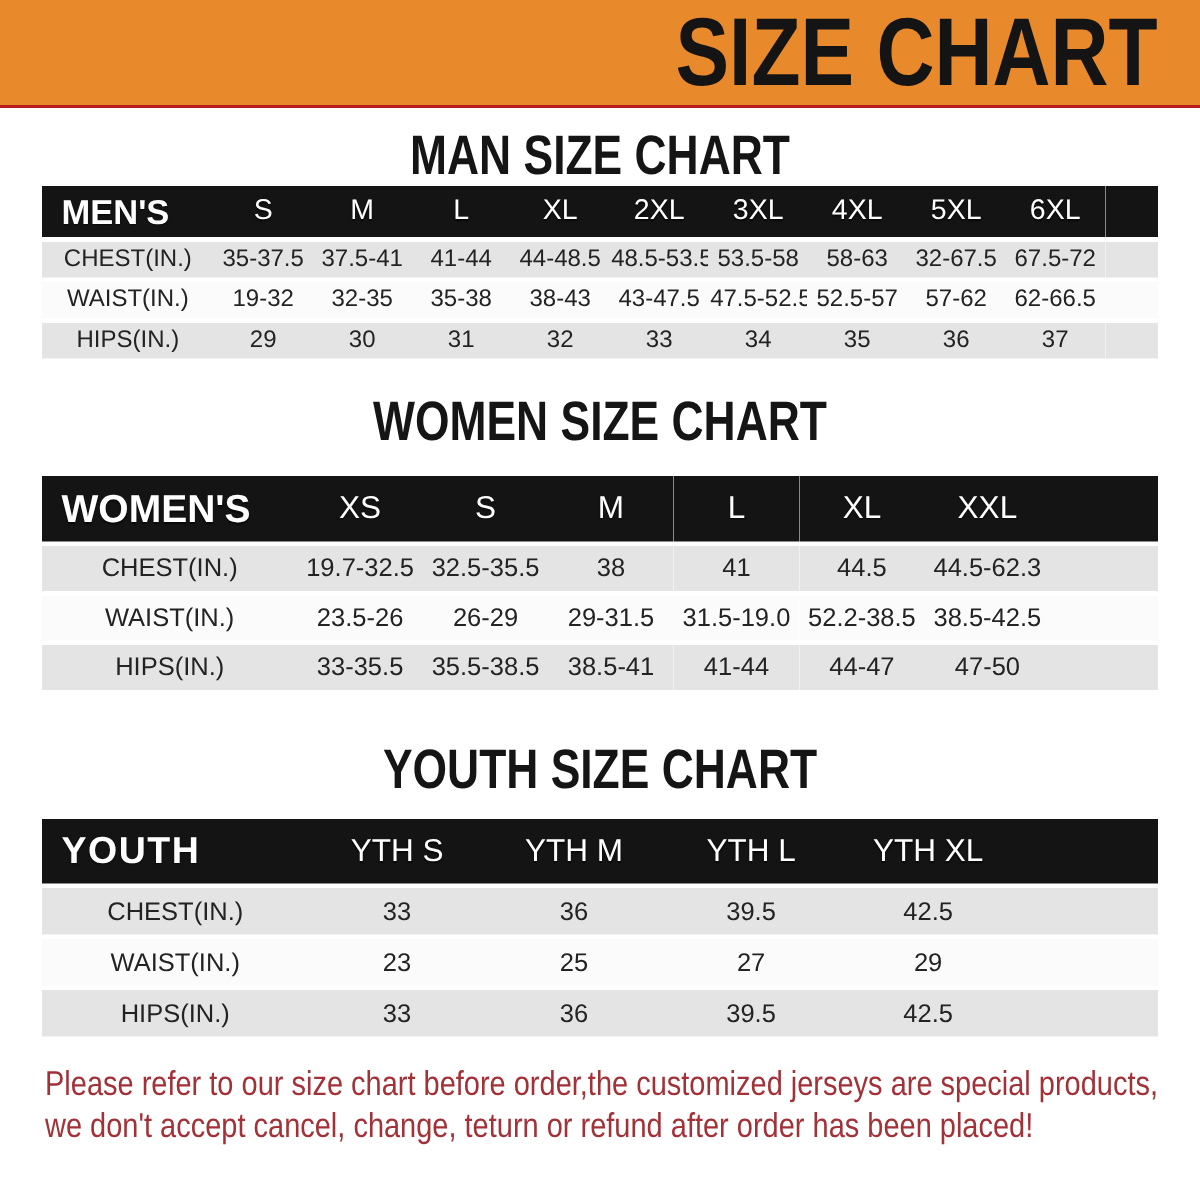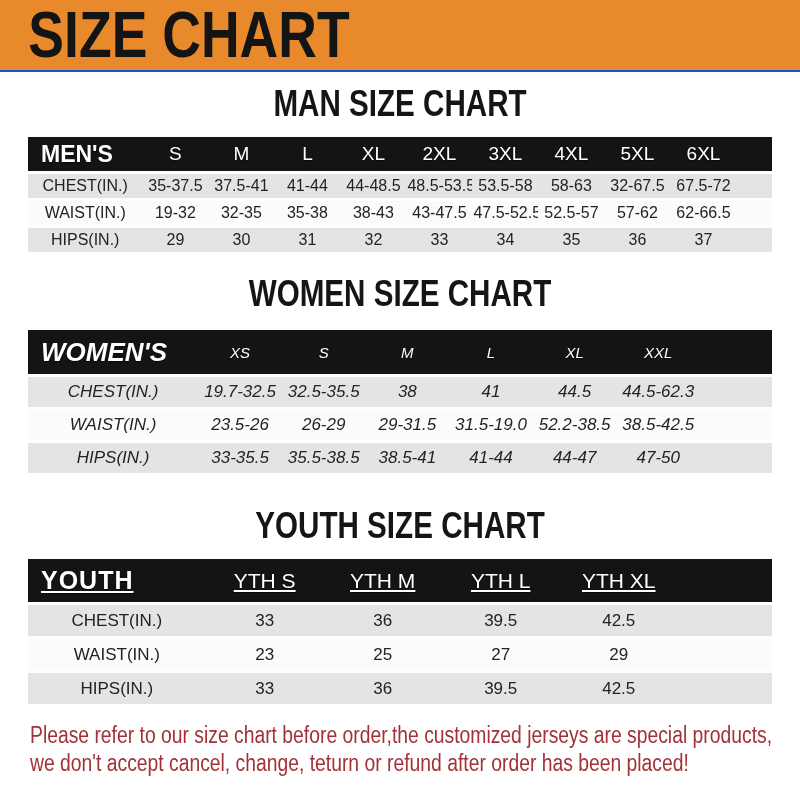--- a/index.html
+++ b/index.html
@@ -10,24 +10,24 @@
     background: #ffffff;
     font-family: "Liberation Sans", sans-serif;
     overflow: hidden;
   }
 
   
   .banner {
     width: 800px;
     height: 72px;
     background: #E8892B;
-    border-bottom: 2px solid #1d4ed8;
+    border-bottom: 2px solid #b91c1c;
     display: flex;
     align-items: center;
-    justify-content: flex-start;
+    justify-content: flex-end;
     box-sizing: border-box;
   }
   .banner-title {
     font-size: 63px;
     font-weight: bold;
     color: #141414;
     letter-spacing: 0px;
     transform: scaleX(0.85) scaleY(1.02);
     white-space: nowrap;
     line-height: 1;
@@ -80,32 +80,32 @@
   }
   table.size-table tr:nth-child(odd)  td { background: #E4E4E4; }
   table.size-table tr:nth-child(even) td { background: #FBFBFB; }
 
   
   #men-table thead th { height: 32px; font-size: 19px; }
   #men-table thead th[data-name="table-title-cell"] { font-size: 23px; }
   #men-table td { height: 22px; font-size: 16px; }
   #men-table .label-col { width: 13.5%; }
   #men-table th[data-name="spacer-cell"], #men-table td[data-name="spacer-cell"] { width: 4.5%; }
-  #men-table { margin-top: 13px; }
-
-  
-  #women-table thead th { height: 42px; font-size: 15px; }
+  #men-table { }
+
+  
+  #women-table thead th { height: 42px; font-size: 21px; }
   #women-table thead th[data-name="table-title-cell"] { font-size: 26px; }
   #women-table td { height: 28px; font-size: 17px; }
   #women-table .label-col { width: 21%; }
   #women-table th[data-name="spacer-cell"], #women-table td[data-name="spacer-cell"] { width: 9.4%; }
-  #women-table { margin-top: 16px; font-style: italic; }
-
-  
-  #youth-table thead th { height: 41px; font-size: 21px; text-decoration: underline; }
+  #women-table { margin-top: 16px; }
+
+  
+  #youth-table thead th { height: 41px; font-size: 21px; }
   #youth-table thead th[data-name="table-title-cell"] { font-size: 25px; letter-spacing: 1px; }
   #youth-table td { height: 29px; font-size: 17px; }
   #youth-table .label-col { width: 22%; }
   #youth-table th[data-name="spacer-cell"], #youth-table td[data-name="spacer-cell"] { width: 12.4%; }
   #youth-table { margin-top: 13px; }
 
   
   .footer-note {
     margin-top: 17px;
     padding-left: 30px;

